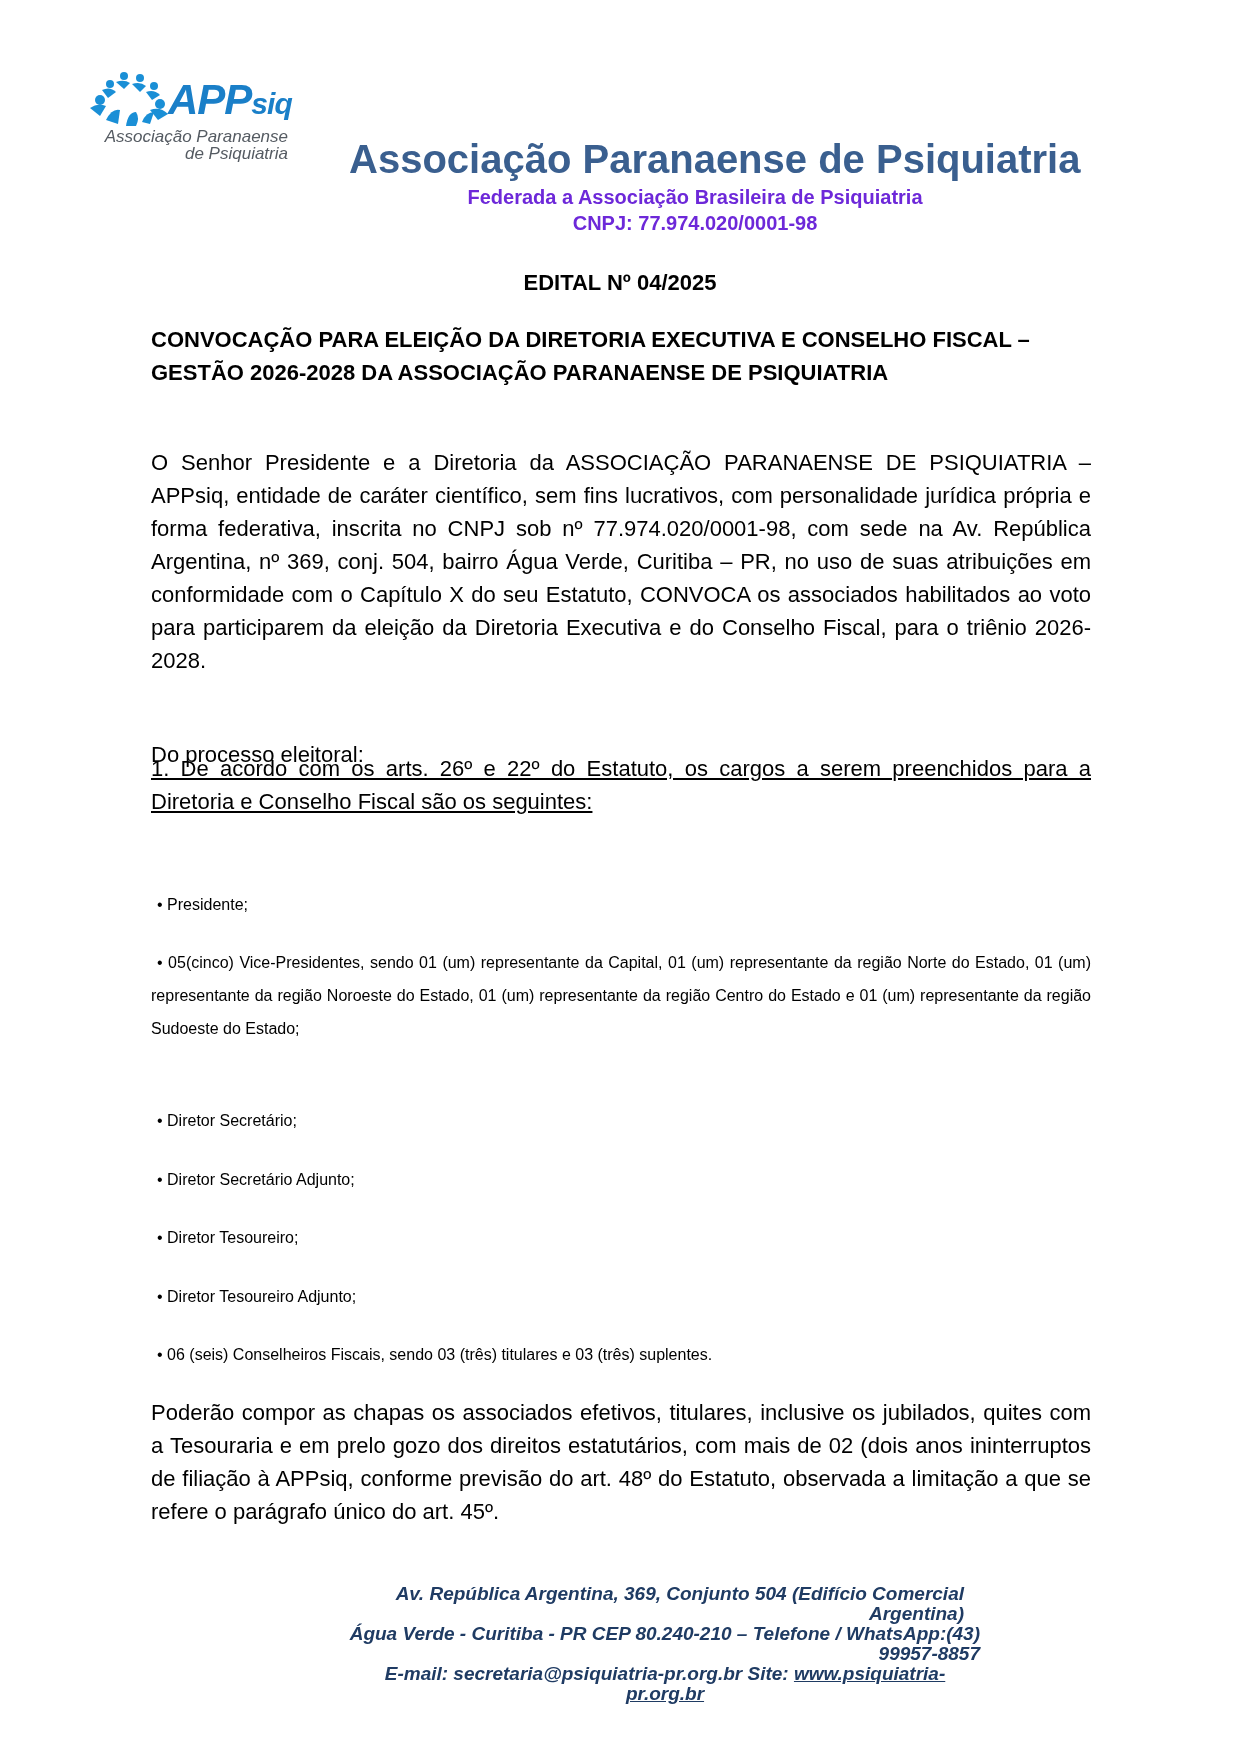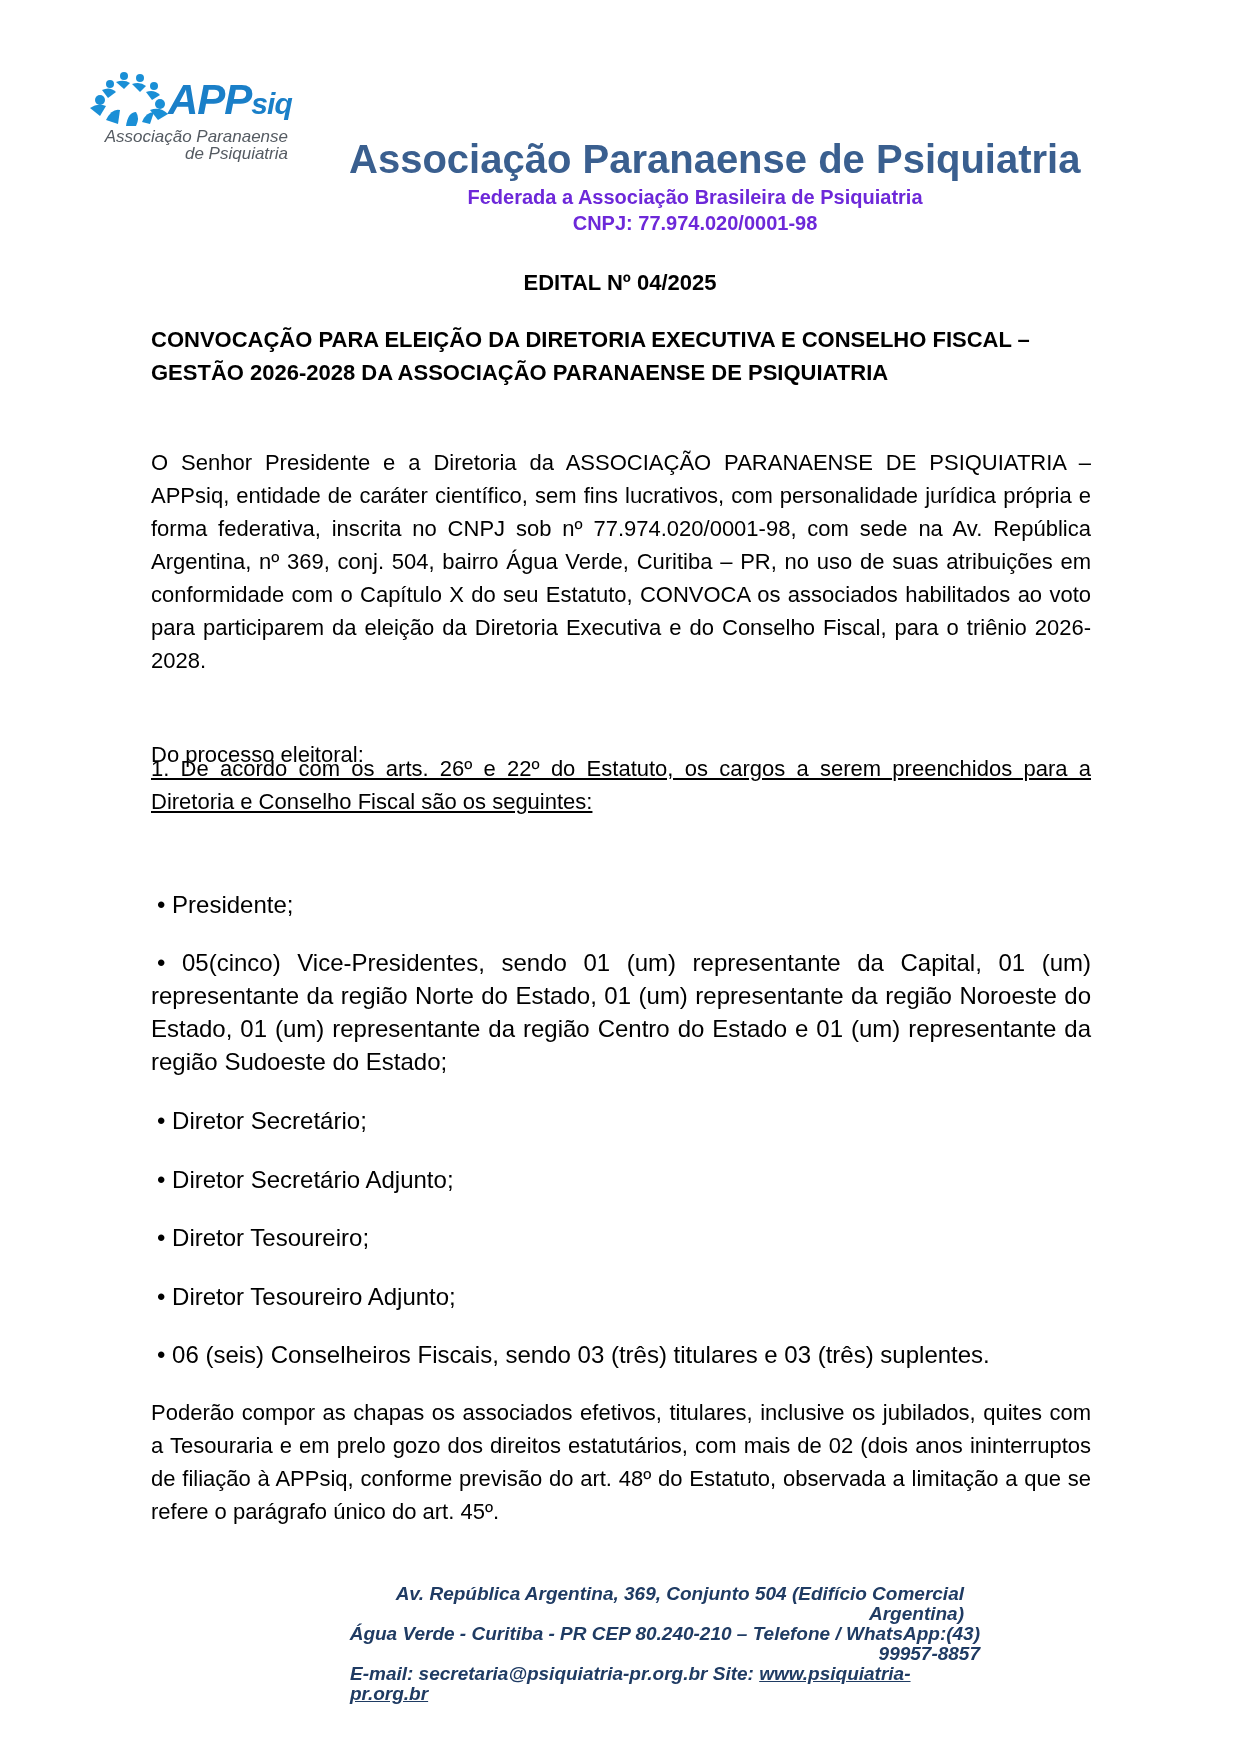--- a/index.html
+++ b/index.html
@@ -110,21 +110,21 @@
       line-height: 33px;
       text-align: justify;
     }
     .p-intro { top: 446px; }
     .p-processo { top: 738px; }
     .p-item1 { top: 752px; text-decoration: underline; }
     .bullet {
       position: absolute;
       left: 151px;
       width: 940px;
-      font-size: 24px;
+      font-size: 16px;
       line-height: 33px;
       text-align: justify;
     }
     .bullet .dot { padding-left: 6px; }
     .b0 { top: 888px; }
     .b1 { top: 946px; }
     .b2 { top: 1104px; }
     .b3 { top: 1163px; }
     .b4 { top: 1221px; }
     .b5 { top: 1280px; }
@@ -137,21 +137,21 @@
       width: 680px;
       top: 1584px;
       font-size: 19px;
       font-weight: bold;
       font-style: italic;
       color: #1f3b63;
       line-height: 20px;
     }
     .footer .l1 { text-align: right; padding-right: 16px; }
     .footer .l2 { text-align: right; padding-left: 8px; }
-    .footer .l3 { text-align: left; padding-left: 50px; }
+    .footer .l3 { text-align: center; padding-left: 50px; }
     .footer a {
       color: #1f3b63;
       text-decoration: underline;
     }
   </style>
 </head>
 <body>
 
 <div class="logo">
   <svg class="logo-graphic" viewBox="0 0 86 58">

